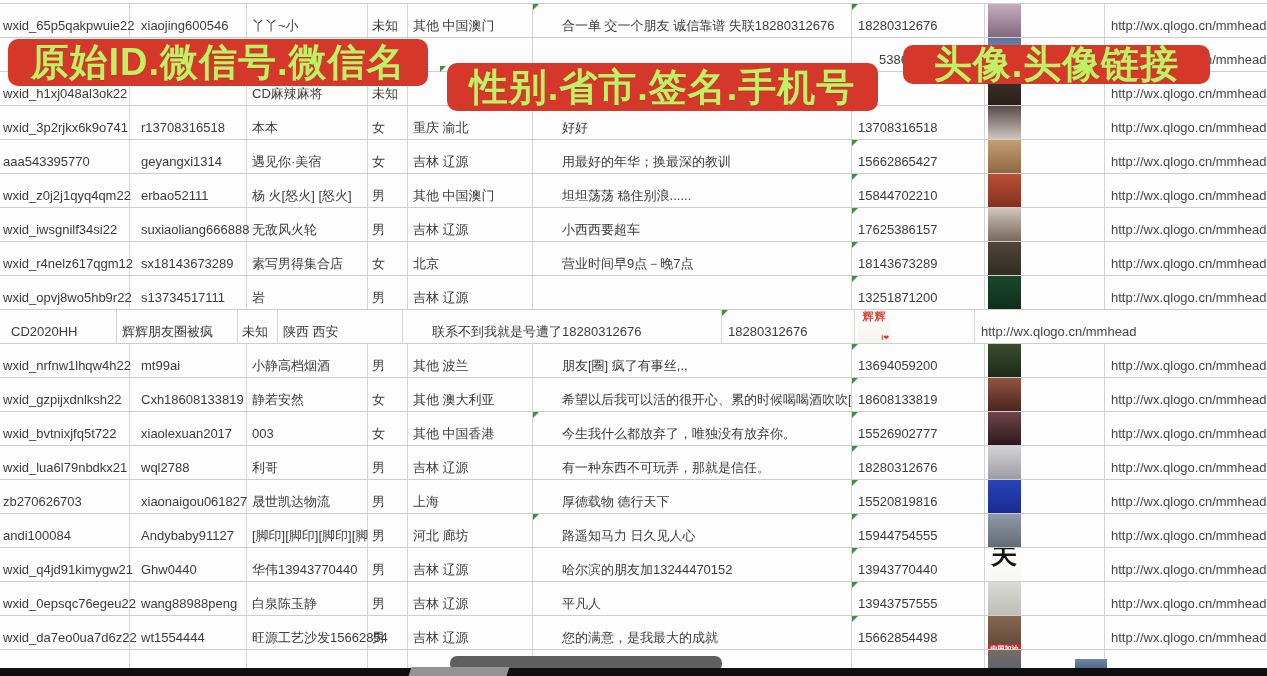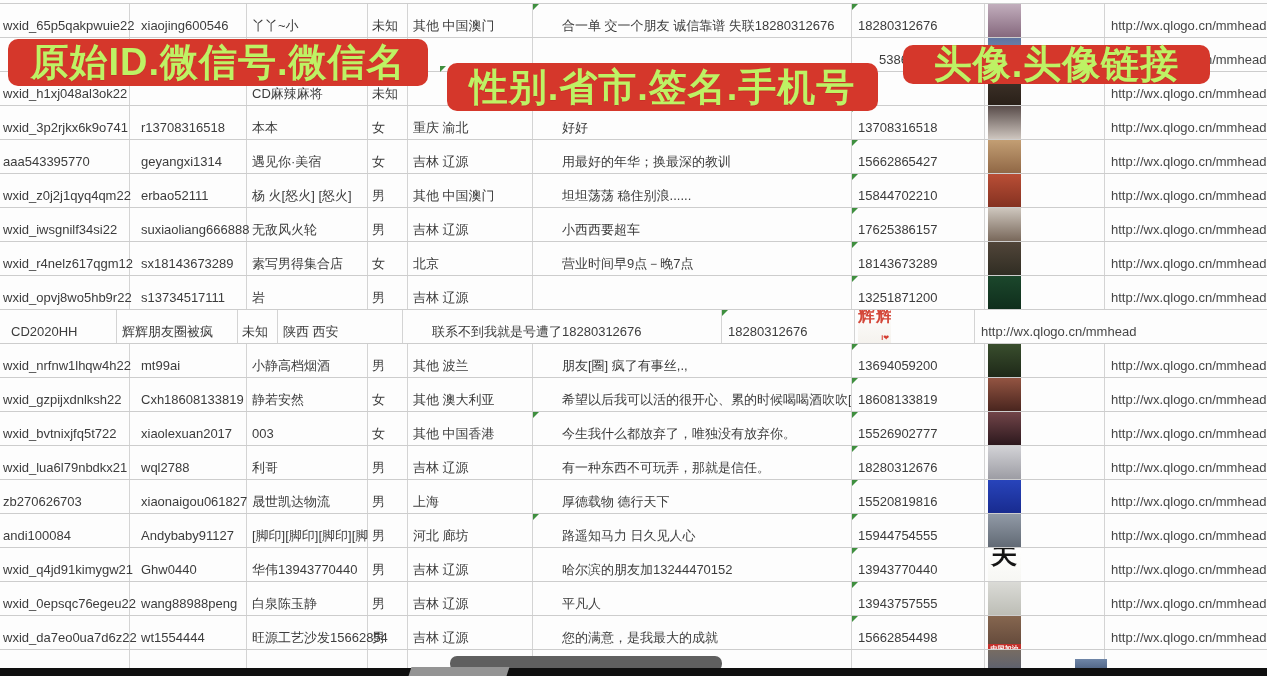--- a/index.html
+++ b/index.html
@@ -166,21 +166,21 @@
     </div>
       <div class="row">
       <div class="cell c-wxno">CD2020HH</div>
       <div class="cell c-wxname">辉辉朋友圈被疯</div>
       <div class="cell c-gender">未知</div>
       <div class="cell c-region">陕西 西安</div>
       <div class="cell c-sig">联系不到我就是号遭了18280312676</div>
       <div class="cell c-phone">18280312676<i class="tri"></i></div>
       <div class="cell c-avatar">
           <span class="avatar" style="background: linear-gradient(rgb(255, 255, 255), rgb(244, 241, 236));">
-            <span class="av-label" style="color: rgb(212, 72, 58); font-size: 17px;">辉辉</span>
+            <span class="av-label" style="color: rgb(212, 72, 58); font-size: 11px;">辉辉</span>
             <span class="av-sub">i❤</span>
           </span>
         </div>
       <div class="cell c-url">http://wx.qlogo.cn/mmhead</div>
     </div>
       <div class="row">
       <div class="cell c-id">wxid_nrfnw1lhqw4h22</div>
       <div class="cell c-wxno">mt99ai</div>
       <div class="cell c-wxname">小静高档烟酒</div>
       <div class="cell c-gender">男</div>

